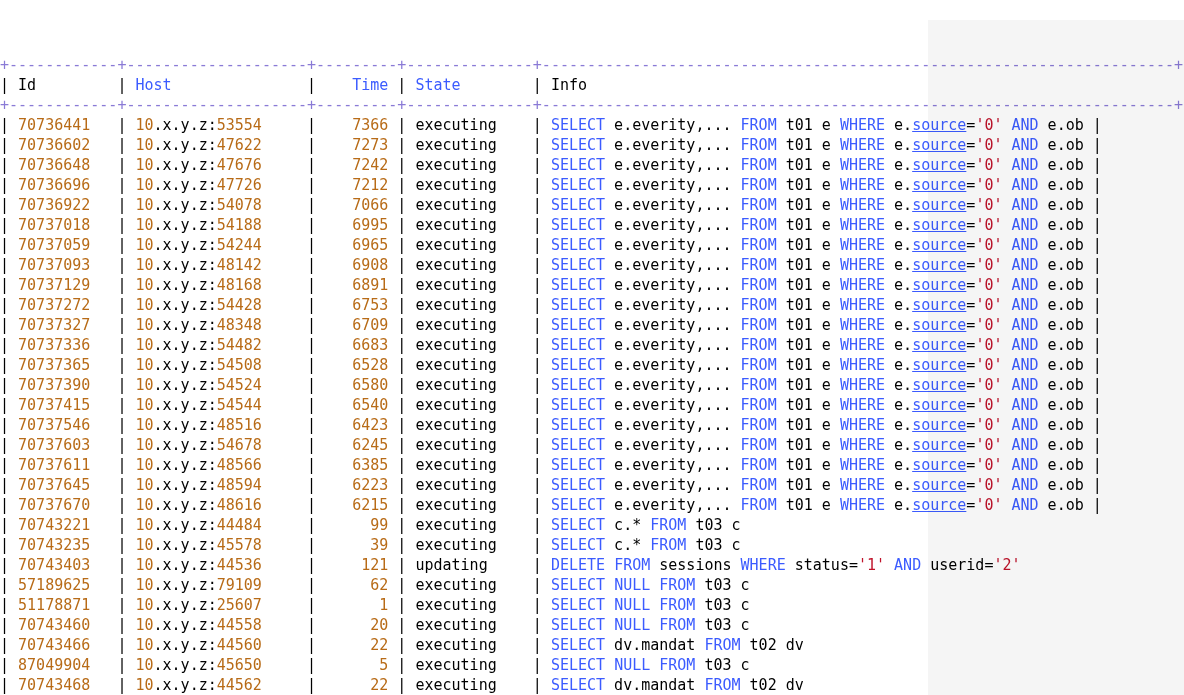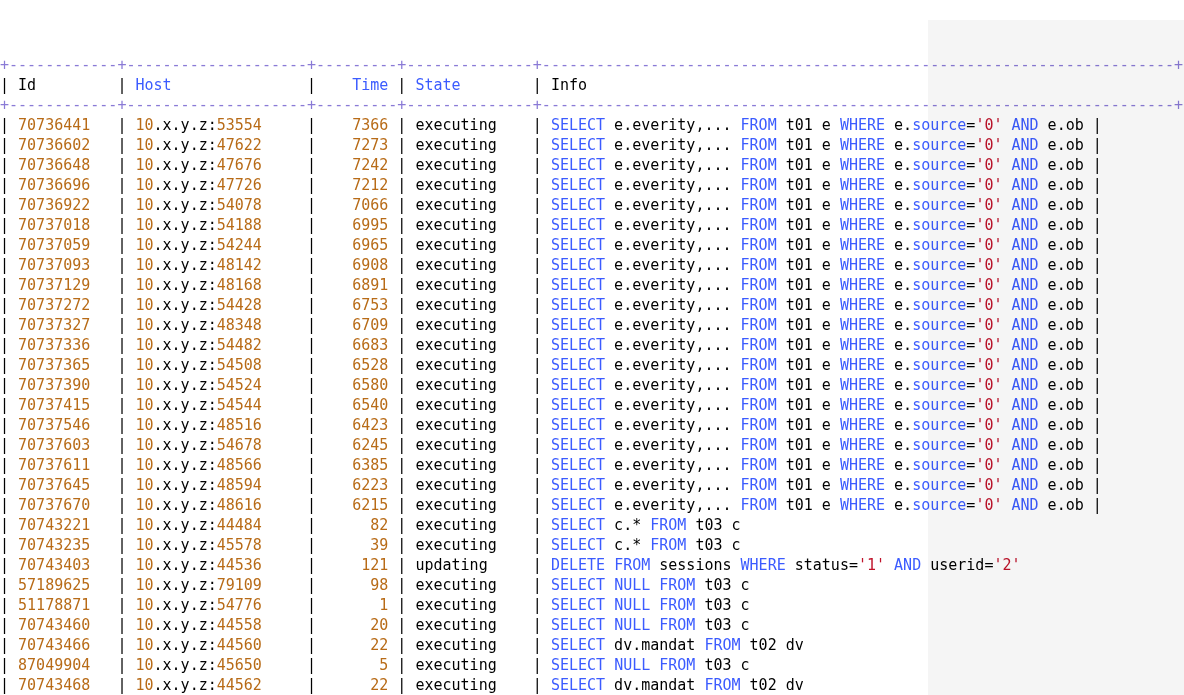--- a/index.html
+++ b/index.html
@@ -36,21 +36,21 @@
     color: rgba(0,0,0,0.28);
     font-family: "Helvetica Neue", Arial, sans-serif;
     pointer-events: none;
   }
   .line { color: #000; text-align: center; }
   .dash { color: #8a7ad6; }
   .kw   { color: #3b5bff; }
   .num  { color: #b86b17; }
   .str  { color: #c0132a; }
   .sel  { color: #3b5bff; }
-  .id   { color: #3b5bff; }
+  .id   { color: #3b5bff; text-decoration: underline; }
 </style>
 </head>
 <body>
 <div class="wrap">
 <pre id="output"><span class="dash">+------------+--------------------+---------+--------------+----------------------------------------------------------------------+</span>
 <span class="line">| <span class="">Id</span>         | <span class="kw">Host</span>               |    <span class="kw">Time</span> | <span class="kw">State</span>        | <span class="">Info</span></span>
 <span class="dash">+------------+--------------------+---------+--------------+----------------------------------------------------------------------+</span>
 <span class="line">| <span class="num">70736441</span>   | <span class="num">10</span><span>.x.y.z:</span><span class="num">53554</span>     |    <span class="num">7366</span> | <span>executing</span>    | <span class="sel">SELECT</span><span> e.everity,... </span><span class="sel">FROM</span><span> t01 e </span><span class="sel">WHERE</span><span> e.</span><span class="id">source</span><span>=</span><span class="str">'0'</span><span> </span><span class="sel">AND</span><span> e.ob </span>|</span>
 <span class="line">| <span class="num">70736602</span>   | <span class="num">10</span><span>.x.y.z:</span><span class="num">47622</span>     |    <span class="num">7273</span> | <span>executing</span>    | <span class="sel">SELECT</span><span> e.everity,... </span><span class="sel">FROM</span><span> t01 e </span><span class="sel">WHERE</span><span> e.</span><span class="id">source</span><span>=</span><span class="str">'0'</span><span> </span><span class="sel">AND</span><span> e.ob </span>|</span>
 <span class="line">| <span class="num">70736648</span>   | <span class="num">10</span><span>.x.y.z:</span><span class="num">47676</span>     |    <span class="num">7242</span> | <span>executing</span>    | <span class="sel">SELECT</span><span> e.everity,... </span><span class="sel">FROM</span><span> t01 e </span><span class="sel">WHERE</span><span> e.</span><span class="id">source</span><span>=</span><span class="str">'0'</span><span> </span><span class="sel">AND</span><span> e.ob </span>|</span>
@@ -64,25 +64,25 @@
 <span class="line">| <span class="num">70737327</span>   | <span class="num">10</span><span>.x.y.z:</span><span class="num">48348</span>     |    <span class="num">6709</span> | <span>executing</span>    | <span class="sel">SELECT</span><span> e.everity,... </span><span class="sel">FROM</span><span> t01 e </span><span class="sel">WHERE</span><span> e.</span><span class="id">source</span><span>=</span><span class="str">'0'</span><span> </span><span class="sel">AND</span><span> e.ob </span>|</span>
 <span class="line">| <span class="num">70737336</span>   | <span class="num">10</span><span>.x.y.z:</span><span class="num">54482</span>     |    <span class="num">6683</span> | <span>executing</span>    | <span class="sel">SELECT</span><span> e.everity,... </span><span class="sel">FROM</span><span> t01 e </span><span class="sel">WHERE</span><span> e.</span><span class="id">source</span><span>=</span><span class="str">'0'</span><span> </span><span class="sel">AND</span><span> e.ob </span>|</span>
 <span class="line">| <span class="num">70737365</span>   | <span class="num">10</span><span>.x.y.z:</span><span class="num">54508</span>     |    <span class="num">6528</span> | <span>executing</span>    | <span class="sel">SELECT</span><span> e.everity,... </span><span class="sel">FROM</span><span> t01 e </span><span class="sel">WHERE</span><span> e.</span><span class="id">source</span><span>=</span><span class="str">'0'</span><span> </span><span class="sel">AND</span><span> e.ob </span>|</span>
 <span class="line">| <span class="num">70737390</span>   | <span class="num">10</span><span>.x.y.z:</span><span class="num">54524</span>     |    <span class="num">6580</span> | <span>executing</span>    | <span class="sel">SELECT</span><span> e.everity,... </span><span class="sel">FROM</span><span> t01 e </span><span class="sel">WHERE</span><span> e.</span><span class="id">source</span><span>=</span><span class="str">'0'</span><span> </span><span class="sel">AND</span><span> e.ob </span>|</span>
 <span class="line">| <span class="num">70737415</span>   | <span class="num">10</span><span>.x.y.z:</span><span class="num">54544</span>     |    <span class="num">6540</span> | <span>executing</span>    | <span class="sel">SELECT</span><span> e.everity,... </span><span class="sel">FROM</span><span> t01 e </span><span class="sel">WHERE</span><span> e.</span><span class="id">source</span><span>=</span><span class="str">'0'</span><span> </span><span class="sel">AND</span><span> e.ob </span>|</span>
 <span class="line">| <span class="num">70737546</span>   | <span class="num">10</span><span>.x.y.z:</span><span class="num">48516</span>     |    <span class="num">6423</span> | <span>executing</span>    | <span class="sel">SELECT</span><span> e.everity,... </span><span class="sel">FROM</span><span> t01 e </span><span class="sel">WHERE</span><span> e.</span><span class="id">source</span><span>=</span><span class="str">'0'</span><span> </span><span class="sel">AND</span><span> e.ob </span>|</span>
 <span class="line">| <span class="num">70737603</span>   | <span class="num">10</span><span>.x.y.z:</span><span class="num">54678</span>     |    <span class="num">6245</span> | <span>executing</span>    | <span class="sel">SELECT</span><span> e.everity,... </span><span class="sel">FROM</span><span> t01 e </span><span class="sel">WHERE</span><span> e.</span><span class="id">source</span><span>=</span><span class="str">'0'</span><span> </span><span class="sel">AND</span><span> e.ob </span>|</span>
 <span class="line">| <span class="num">70737611</span>   | <span class="num">10</span><span>.x.y.z:</span><span class="num">48566</span>     |    <span class="num">6385</span> | <span>executing</span>    | <span class="sel">SELECT</span><span> e.everity,... </span><span class="sel">FROM</span><span> t01 e </span><span class="sel">WHERE</span><span> e.</span><span class="id">source</span><span>=</span><span class="str">'0'</span><span> </span><span class="sel">AND</span><span> e.ob </span>|</span>
 <span class="line">| <span class="num">70737645</span>   | <span class="num">10</span><span>.x.y.z:</span><span class="num">48594</span>     |    <span class="num">6223</span> | <span>executing</span>    | <span class="sel">SELECT</span><span> e.everity,... </span><span class="sel">FROM</span><span> t01 e </span><span class="sel">WHERE</span><span> e.</span><span class="id">source</span><span>=</span><span class="str">'0'</span><span> </span><span class="sel">AND</span><span> e.ob </span>|</span>
 <span class="line">| <span class="num">70737670</span>   | <span class="num">10</span><span>.x.y.z:</span><span class="num">48616</span>     |    <span class="num">6215</span> | <span>executing</span>    | <span class="sel">SELECT</span><span> e.everity,... </span><span class="sel">FROM</span><span> t01 e </span><span class="sel">WHERE</span><span> e.</span><span class="id">source</span><span>=</span><span class="str">'0'</span><span> </span><span class="sel">AND</span><span> e.ob </span>|</span>
-<span class="line">| <span class="num">70743221</span>   | <span class="num">10</span><span>.x.y.z:</span><span class="num">44484</span>     |      <span class="num">82</span> | <span>executing</span>    | <span class="sel">SELECT</span><span> c.* </span><span class="sel">FROM</span><span> t03 c</span></span>
+<span class="line">| <span class="num">70743221</span>   | <span class="num">10</span><span>.x.y.z:</span><span class="num">44484</span>     |      <span class="num">99</span> | <span>executing</span>    | <span class="sel">SELECT</span><span> c.* </span><span class="sel">FROM</span><span> t03 c</span></span>
 <span class="line">| <span class="num">70743235</span>   | <span class="num">10</span><span>.x.y.z:</span><span class="num">45578</span>     |      <span class="num">39</span> | <span>executing</span>    | <span class="sel">SELECT</span><span> c.* </span><span class="sel">FROM</span><span> t03 c</span></span>
 <span class="line">| <span class="num">70743403</span>   | <span class="num">10</span><span>.x.y.z:</span><span class="num">44536</span>     |     <span class="num">121</span> | <span>updating</span>     | <span class="sel">DELETE</span><span> </span><span class="sel">FROM</span><span> sessions </span><span class="sel">WHERE</span><span> status=</span><span class="str">'1'</span><span> </span><span class="sel">AND</span><span> userid=</span><span class="str">'2'</span></span>
-<span class="line">| <span class="num">57189625</span>   | <span class="num">10</span><span>.x.y.z:</span><span class="num">79109</span>     |      <span class="num">98</span> | <span>executing</span>    | <span class="sel">SELECT</span><span> </span><span class="sel">NULL</span><span> </span><span class="sel">FROM</span><span> t03 c</span></span>
-<span class="line">| <span class="num">51178871</span>   | <span class="num">10</span><span>.x.y.z:</span><span class="num">54776</span>     |       <span class="num">1</span> | <span>executing</span>    | <span class="sel">SELECT</span><span> </span><span class="sel">NULL</span><span> </span><span class="sel">FROM</span><span> t03 c</span></span>
+<span class="line">| <span class="num">57189625</span>   | <span class="num">10</span><span>.x.y.z:</span><span class="num">79109</span>     |      <span class="num">62</span> | <span>executing</span>    | <span class="sel">SELECT</span><span> </span><span class="sel">NULL</span><span> </span><span class="sel">FROM</span><span> t03 c</span></span>
+<span class="line">| <span class="num">51178871</span>   | <span class="num">10</span><span>.x.y.z:</span><span class="num">25607</span>     |       <span class="num">1</span> | <span>executing</span>    | <span class="sel">SELECT</span><span> </span><span class="sel">NULL</span><span> </span><span class="sel">FROM</span><span> t03 c</span></span>
 <span class="line">| <span class="num">70743460</span>   | <span class="num">10</span><span>.x.y.z:</span><span class="num">44558</span>     |      <span class="num">20</span> | <span>executing</span>    | <span class="sel">SELECT</span><span> </span><span class="sel">NULL</span><span> </span><span class="sel">FROM</span><span> t03 c</span></span>
 <span class="line">| <span class="num">70743466</span>   | <span class="num">10</span><span>.x.y.z:</span><span class="num">44560</span>     |      <span class="num">22</span> | <span>executing</span>    | <span class="sel">SELECT</span><span> dv.mandat </span><span class="sel">FROM</span><span> t02 dv</span></span>
 <span class="line">| <span class="num">87049904</span>   | <span class="num">10</span><span>.x.y.z:</span><span class="num">45650</span>     |       <span class="num">5</span> | <span>executing</span>    | <span class="sel">SELECT</span><span> </span><span class="sel">NULL</span><span> </span><span class="sel">FROM</span><span> t03 c</span></span>
 <span class="line">| <span class="num">70743468</span>   | <span class="num">10</span><span>.x.y.z:</span><span class="num">44562</span>     |      <span class="num">22</span> | <span>executing</span>    | <span class="sel">SELECT</span><span> dv.mandat </span><span class="sel">FROM</span><span> t02 dv</span></span>
 
 </pre>
 <div class="overlay"></div>
 <div class="watermark">CSDN @ActionTech</div>
 </div>
 

